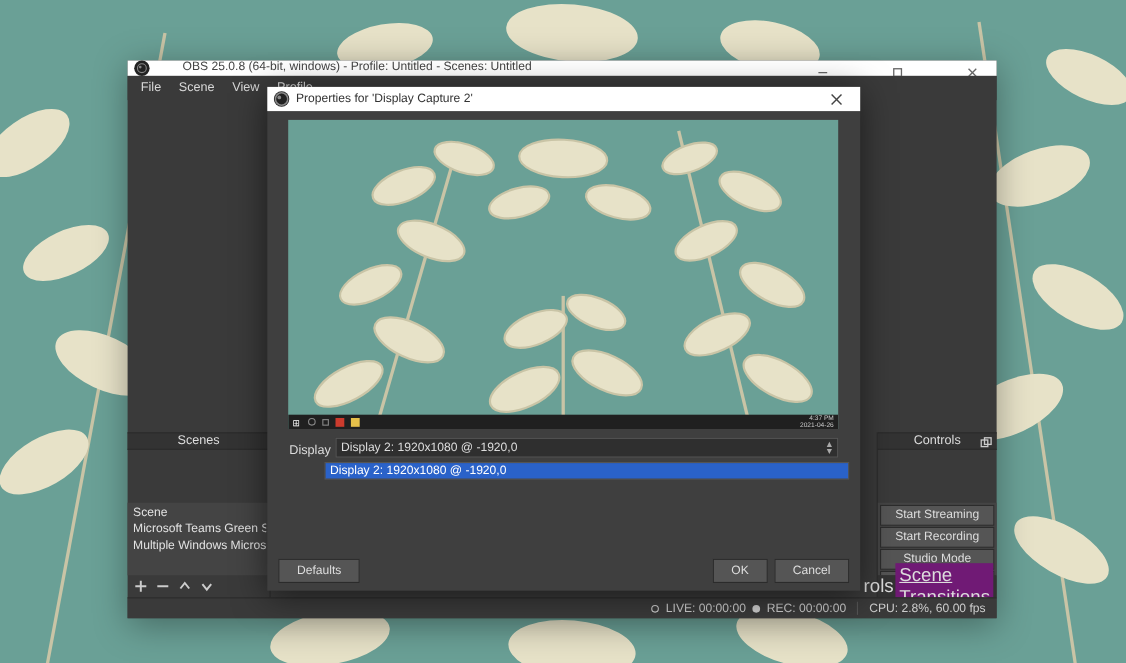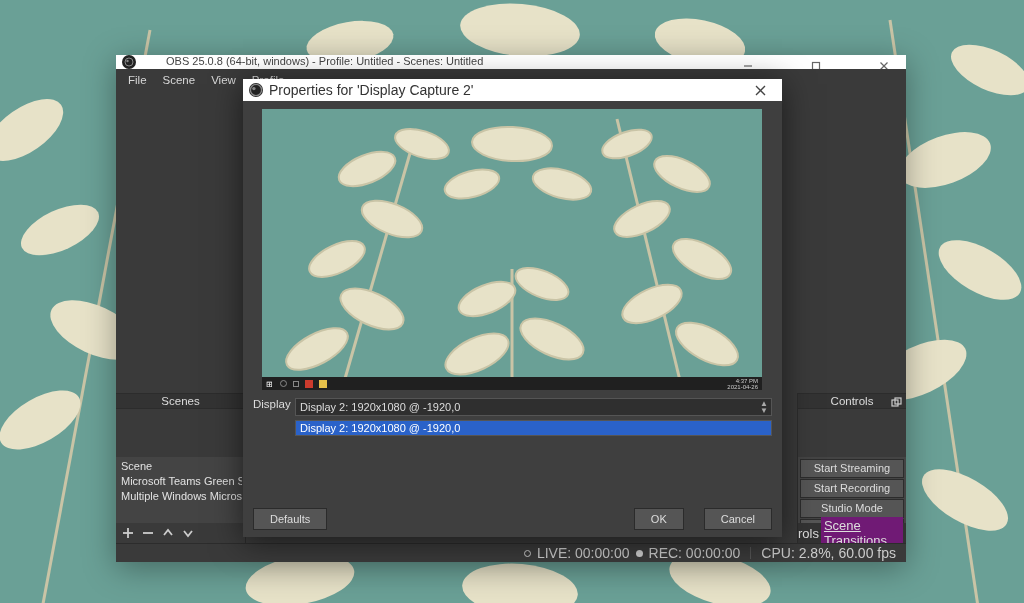--- a/index.html
+++ b/index.html
@@ -41,64 +41,64 @@
     font-size:11.5px;color:#ddd;border-top:1px solid #2c2c2c;border-bottom:1px solid #2c2c2c;}
   .dock-body{flex:1;background:#444;padding:2px 3px;font-size:11px;color:#e2e2e2;overflow:hidden;margin-top:48px;}
   .scene-item{white-space:nowrap;overflow:hidden;text-overflow:ellipse;line-height:15px;padding:0 2px;}
   .scene-tools{height:20px;display:flex;align-items:center;gap:8px;padding:0 6px;color:#ccc;font-size:14px;}
   .scene-tools span{display:flex;}
   .ctrl-btn{display:block;background:#555;border:1px solid #2c2c2c;color:#ddd;
     font-size:11px;text-align:center;height:19px;line-height:17px;margin-bottom:1px;}
   .controls-pop{position:absolute;right:3px;top:1px;width:14px;height:14px;display:flex;align-items:center;justify-content:center;}
 
   .statusbar{position:absolute;bottom:0;left:0;right:0;height:19px;background:#3a3a3a;
-    display:flex;align-items:center;justify-content:flex-end;font-size:14px;color:#ccc;padding-right:10px;gap:6px;
+    display:flex;align-items:center;justify-content:flex-end;font-size:11px;color:#ccc;padding-right:10px;gap:6px;
     border-top:1px solid #2c2c2c;}
   .statusbar .dot{width:7px;height:7px;border-radius:50%;border:1.5px solid #ccc;display:inline-block;}
   .statusbar .fdot{width:7px;height:7px;border-radius:50%;background:#ccc;display:inline-block;}
   .statusbar .sep{width:1px;height:12px;background:#555;margin:0 4px;}
 
   
   .dialog{
     position:absolute; left:243px; top:79px; width:539px; height:458px;
     background:#3f3f3f; box-shadow:0 5px 30px rgba(0,0,0,.55);
     display:flex;flex-direction:column;
   }
-  .dlg-title{height:22px;background:#fff;display:flex;align-items:center;font-size:14px;color:#333;padding-left:6px;}
+  .dlg-title{height:22px;background:#fff;display:flex;align-items:center;font-size:11px;color:#333;padding-left:6px;}
   .dlg-title .obs-logo{width:14px;height:14px;border-radius:50%;background:#222;margin-right:6px;display:flex;align-items:center;justify-content:center;}
   .dlg-title .spacer{flex:1;}
   .dlg-close{width:44px;height:22px;display:flex;align-items:center;justify-content:center;color:#444;font-size:15px;}
 
   .preview-wrap{padding:8px 19px 4px;}
   .preview{width:500px;height:281px;background:#6aa096;position:relative;overflow:hidden;}
   .preview svg{position:absolute;inset:0;}
   .preview .taskbar{position:absolute;bottom:0;left:0;right:0;height:13px;background:#202020;display:flex;align-items:center;padding:0 4px;gap:6px;}
   .preview .taskbar .ico{width:8px;height:8px;display:inline-block;}
   .preview .taskbar .winstart{color:#fff;font-size:8px;}
   .preview .taskbar .search{border:1px solid #888;border-radius:50%;width:7px;height:7px;}
   .preview .taskbar .tab{border:1px solid #888;width:6px;height:6px;}
   .preview .taskbar .app1{background:#cc3b2d;width:8px;height:8px;}
   .preview .taskbar .app2{background:#e6c04a;width:8px;height:8px;}
   .preview .taskbar .flex{flex:1;}
   .preview .taskbar .clock{font-size:6px;color:#ccc;line-height:6px;text-align:right;}
 
-  .form-row{display:flex;align-items:flex-start;padding:4px 10px;font-size:11.5px;color:#ddd;}
+  .form-row{display:flex;align-items:flex-end;padding:4px 20px;font-size:11.5px;color:#ddd;}
   .form-row label{width:42px;text-align:right;padding-right:6px;}
   .combo{flex:1;height:18px;background:#2f2f2f;border:1px solid #555;color:#ddd;
     font-size:11px;display:flex;align-items:center;padding:0 4px;position:relative;}
   .combo .arrows{position:absolute;right:3px;top:1px;font-size:8px;color:#aaa;line-height:7px;}
   .dropdown{margin:0 10px 0 52px;border:1px solid #555;background:#2f2f2f;}
   .opt{font-size:11px;color:#ddd;padding:1px 4px;}
   .opt.sel{background:#2a62c9;color:#fff;}
 
   .dlg-buttons{margin-top:auto;height:36px;display:flex;align-items:center;padding:0 10px;}
   .dlg-btn{background:#555;border:1px solid #2b2b2b;color:#ddd;font-size:11px;
     height:22px;padding:0 16px;display:flex;align-items:center;}
   .dlg-buttons .spacer{flex:1;}
-  .dlg-buttons .dlg-btn + .dlg-btn{margin-left:20px;}
+  .dlg-buttons .dlg-btn + .dlg-btn{margin-left:6px;}
 </style>
 </head>
 <body>
 
 <svg class="bg-leaf" style="left:0;top:0;width:1024px;height:603px;">
   <line x1="40" y1="620" x2="150" y2="30"></line>
   <ellipse cx="40" cy="420" rx="45" ry="22" transform="rotate(-30 40 420)"></ellipse>
   <ellipse cx="95" cy="330" rx="48" ry="24" transform="rotate(25 95 330)"></ellipse>
   <ellipse cx="60" cy="230" rx="42" ry="20" transform="rotate(-25 60 230)"></ellipse>
   <ellipse cx="25" cy="130" rx="44" ry="22" transform="rotate(-35 25 130)"></ellipse>
@@ -195,21 +195,21 @@
             </svg>
         </span>
       </div>
       <div class="dock-body" style="padding:2px;">
         <div class="ctrl-btn">Start Streaming</div>
         <div class="ctrl-btn">Start Recording</div>
         <div class="ctrl-btn">Studio Mode</div>
         <div class="ctrl-btn">Settings</div>
         <div class="ctrl-btn">Exit</div>
       </div>
-      <div style="height:20px;background:#333;display:flex;align-items:center;justify-content:flex-end;padding-right:3px;gap:2px;font-size:13px;color:#ddd;">
+      <div style="height:20px;background:#333;display:flex;align-items:center;justify-content:flex-end;padding-right:3px;gap:2px;font-size:17px;color:#ddd;">
         <span>rols</span>
         <span style="padding:1px 3px;background:#701a75;text-decoration:underline;">Scene Transitions</span>
       </div>
     </div>
   </div>
 
   <div class="statusbar">
     <span class="dot"></span>
     <span>LIVE: 00:00:00</span>
     <span class="fdot"></span>

